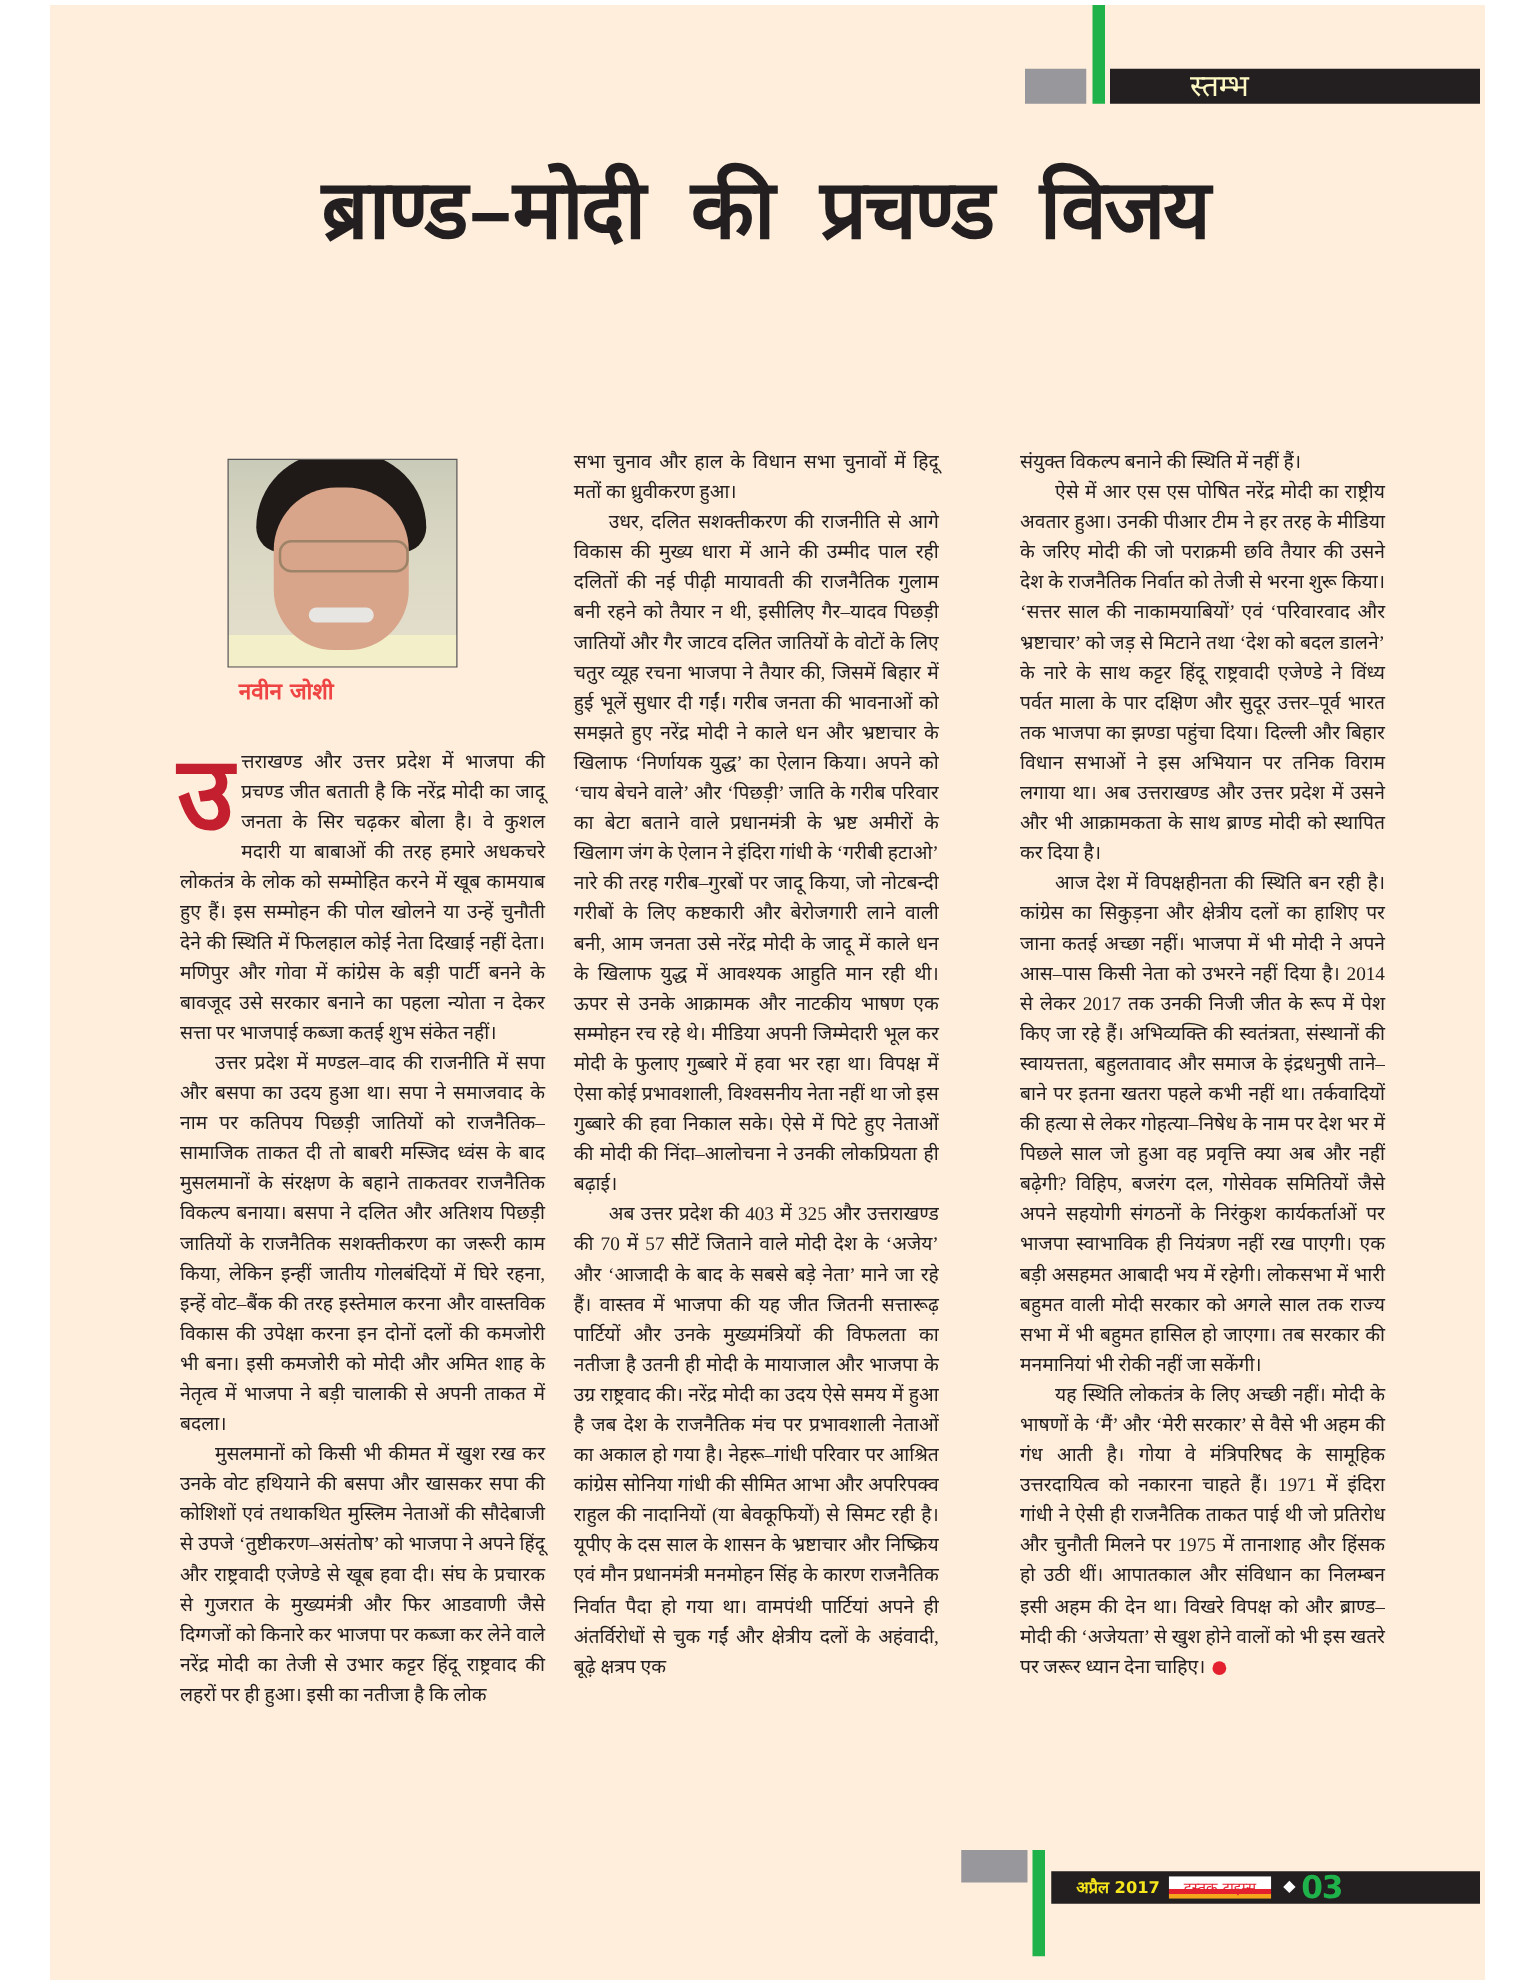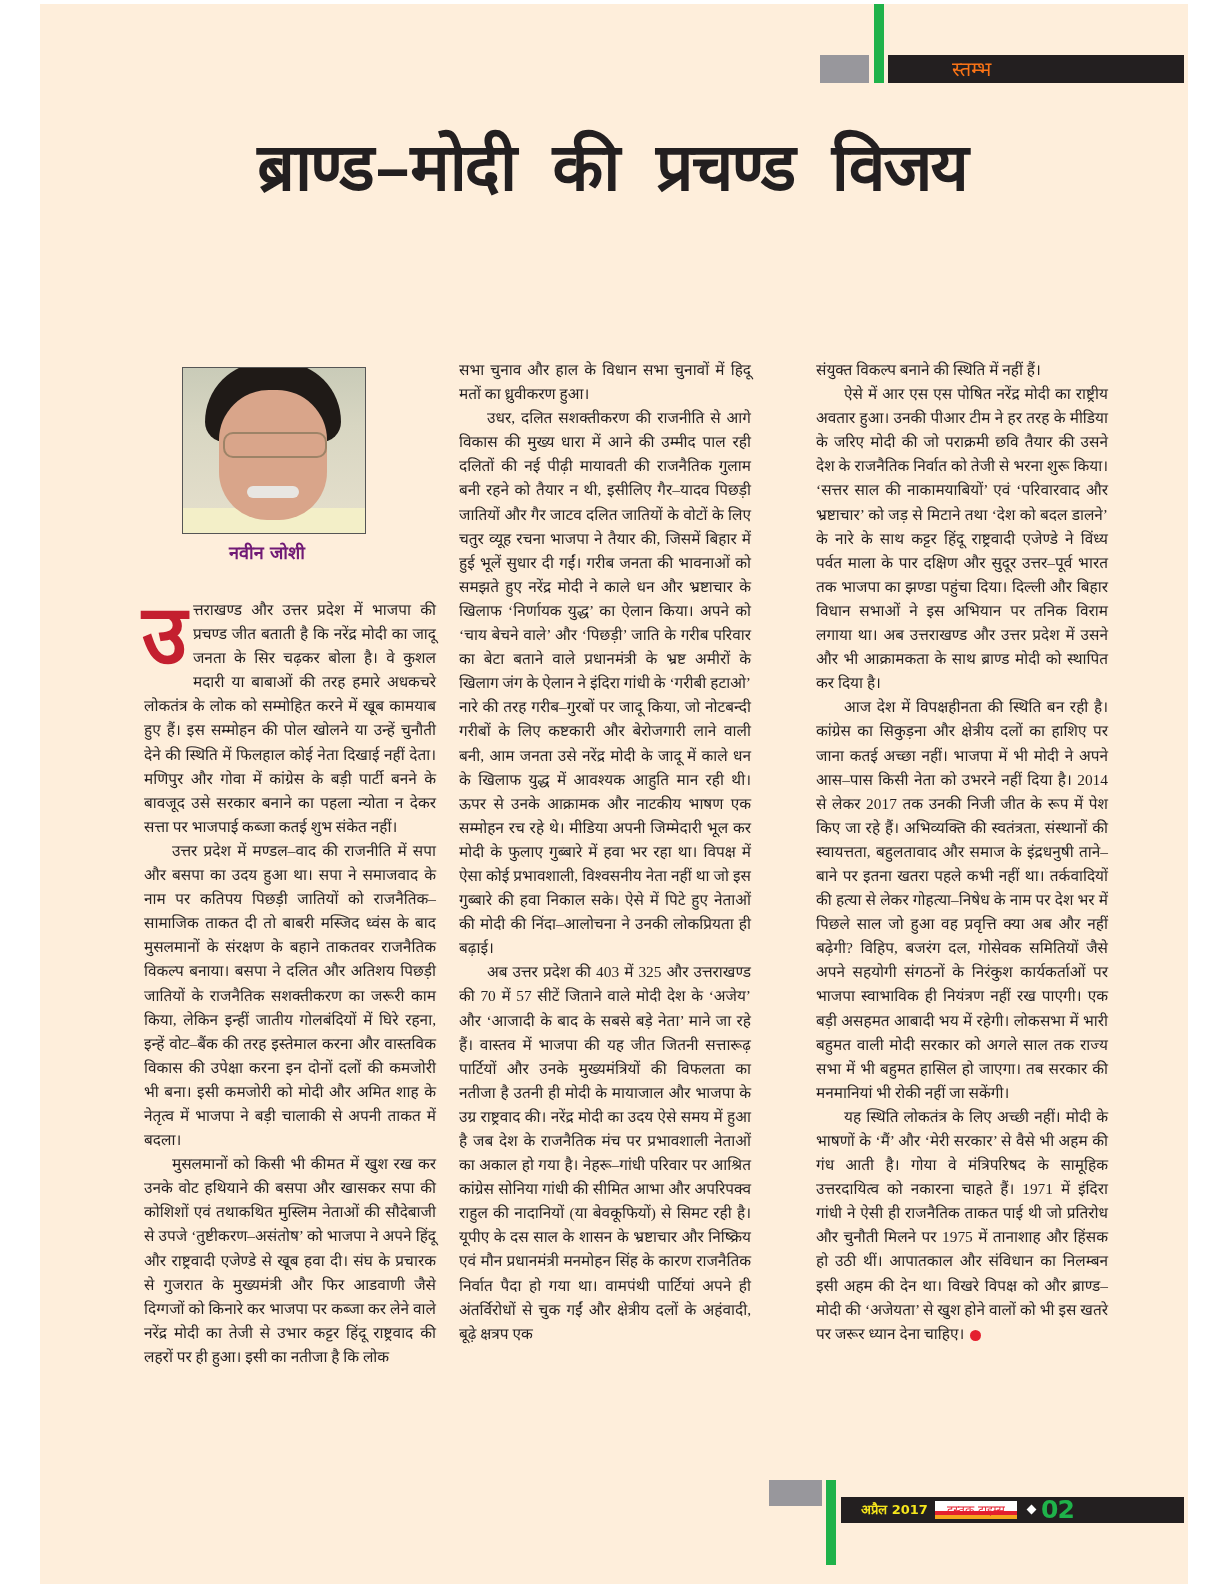--- a/index.html
+++ b/index.html
@@ -3,34 +3,34 @@
 <meta charset="utf-8">
 <style>
   html, body { margin:0; padding:0; }
   body { width:1224px; height:1584px; background:#ffffff; position:relative; overflow:hidden;
          font-family:"DejaVu Sans", sans-serif; color:#231f20; }
   .page { position:absolute; left:40px; top:4px; width:1148px; height:1580px; background:#feeedb; }
 
   .hdr-gray { position:absolute; left:820px; top:55px; width:49px; height:28px; background:#98979c; }
   .hdr-green { position:absolute; left:874px; top:4px; width:10px; height:79px; background:#1fb24a; }
   .hdr-black { position:absolute; left:888px; top:55px; width:296px; height:28px; background:#231f20; }
-  .hdr-label { position:absolute; left:64px; top:1px; font-size:20px; color:#f97316; line-height:26px; }
+  .hdr-label { position:absolute; left:64px; top:1px; font-size:24px; color:#fef9c3; line-height:26px; }
 
   .title { position:absolute; left:110px; top:118px; width:1004px; text-align:center;
            font-family:Liberation Mono, monospace; font-weight:bold; font-size:66px; line-height:110px;
            color:#231f20; letter-spacing:-2px; }
 
   .photo { position:absolute; left:182px; top:367px; width:182px; height:165px; border:1px solid #555;
            background:linear-gradient(180deg,#c9cbb8 0%,#d8d6c2 35%,#e6e0cd 100%); overflow:hidden; }
   .photo .hair { position:absolute; left:22px; top:-6px; width:136px; height:80px; background:#1f1a17; border-radius:60px 60px 20px 20px; }
   .photo .face { position:absolute; left:36px; top:22px; width:108px; height:130px; background:#d9a58a; border-radius:50px 50px 48px 48px; }
   .photo .glasses { position:absolute; left:40px; top:64px; width:100px; height:22px; border:2px solid #8d7a5e; border-radius:10px; opacity:.8; }
   .photo .mustache { position:absolute; left:64px; top:118px; width:52px; height:12px; background:#e8e6e2; border-radius:8px; }
   .photo .shirt { position:absolute; left:0; top:140px; width:182px; height:30px; background:#f3efc8; }
-  .author { position:absolute; left:175px; top:540px; width:184px; text-align:center; font-size:18px; font-weight:bold; color:#701a75; }
+  .author { position:absolute; left:191px; top:540px; width:184px; font-size:18px; font-weight:bold; color:#ef4444; }
 
   .col { position:absolute; width:292px; font-size:15.4px; line-height:24.1px; text-align:justify; color:#231f20;
          font-family:Liberation Serif, serif; }
   .col p { margin:0; text-indent:28px; }
   .col p.noindent { text-indent:0; }
   .col1 { left:144px; top:598px; }
   .col2 { left:459px; top:358px; }
   .col3 { left:816px; top:358px; }
   .dropcap { float:left; font-size:82px; line-height:72px; color:#c41f2f; font-weight:bold; margin:2px 6px 0 -2px; }
   .endmark { display:inline-block; width:11px; height:11px; border-radius:50%; background:#e4202f; vertical-align:middle; margin-left:6px; }
@@ -89,14 +89,14 @@
 </div>
 
 <div class="ftr-gray"></div>
 <div class="ftr-green"></div>
 <div class="ftr-black">
   <span class="ftr-date">अप्रैल 2017</span>
   <div class="ftr-logo">
       <span>दस्तक टाइम्स</span>
     </div>
   <div class="ftr-dot"></div>
-  <span class="ftr-page">02</span>
+  <span class="ftr-page">03</span>
 </div>
 
 </body></html>

